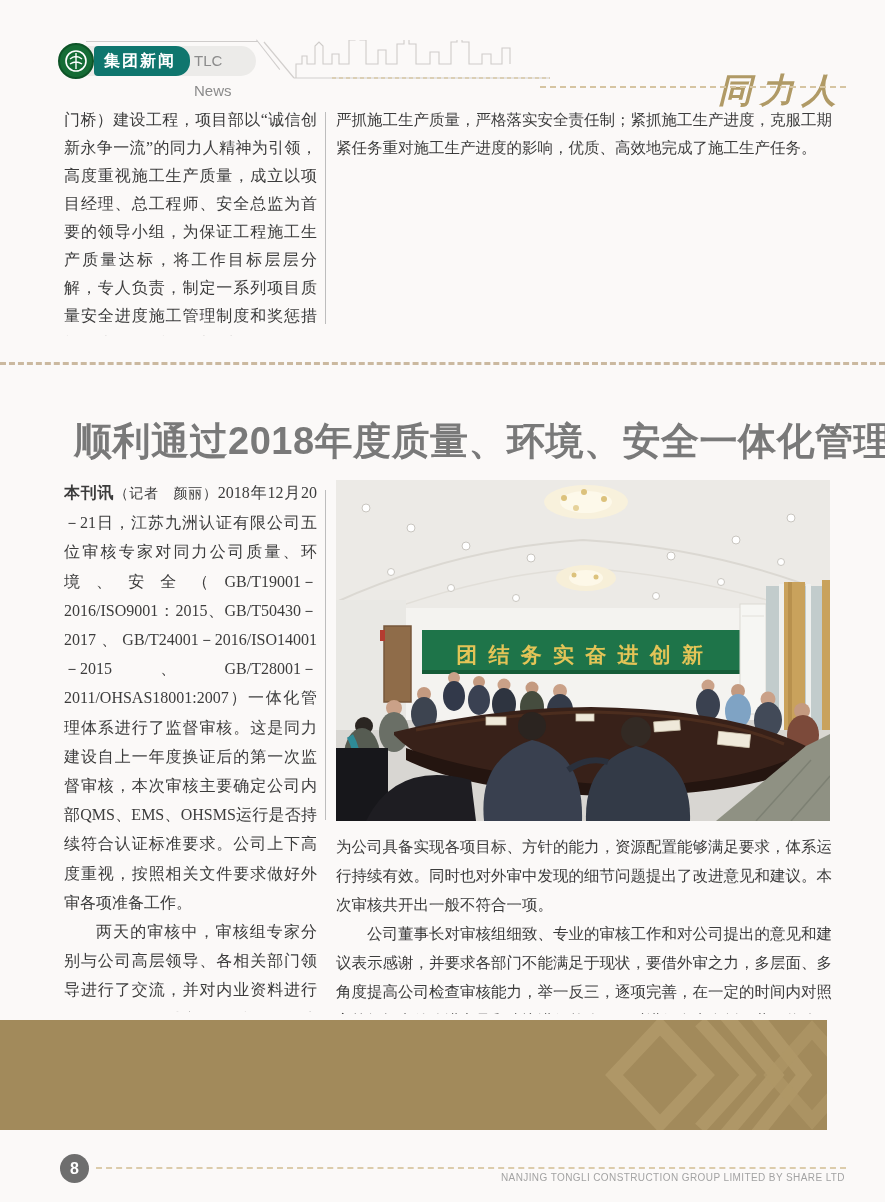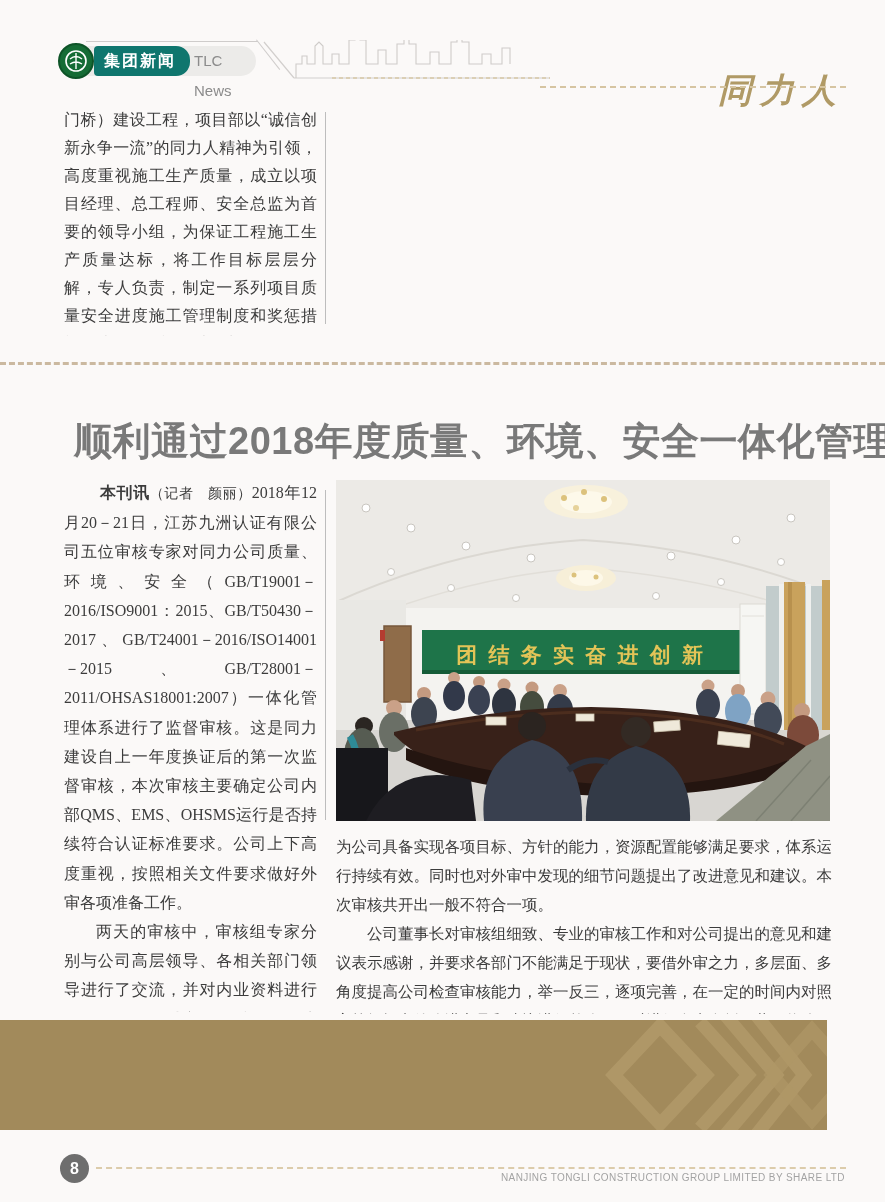--- a/index.html
+++ b/index.html
@@ -58,21 +58,21 @@
     position:absolute; left:74px; top:416px; width:760px;
     font-family:"Liberation Sans","DejaVu Sans",sans-serif;
     font-size:38px; font-weight:bold; color:#797979; letter-spacing:0.5px; white-space:nowrap;
   }
 
   .col-left-2{
     position:absolute; left:64px; top:478px; width:253px; height:534px;
     font-size:16px; line-height:29.2px; overflow:hidden;
   }
   .col-left-2 p + p { margin-top:0; }
-  .byline-bold{ font-weight:bold;margin-left:36px; }
+  .byline-bold{ font-weight:bold; }
   .byline-rest{ font-size:14px; }
   .col-div-2{ position:absolute; left:325px; top:490px; width:1px; height:330px; background:#bdbdbd; }
 
   .photo-wrap{
     position:absolute; left:336px; top:480px; width:494px; height:341px;
     background:#d8d6d2; overflow:hidden;
   }
   .bottom-block{
     position:absolute; left:336px; top:832px; width:496px; height:182px;
     font-size:15.5px; line-height:29px; overflow:hidden;
@@ -120,20 +120,21 @@
     <path d="M34 38 v-14 h6 v-8 h5 v8 h8 v-18 l4 -4 l4 4 v18 h9 v-10 h7 v10 h10 v-24 h6 v-6 h5 v6 h6 v24 h12 v-14 h8 v14 h11 v-20 h7 v-8 h5 v8 h7 v20 h14 v-12 h9 v12 h12 v-22 h6 v-5 h5 v5 h7 v22 h13 v-10 h9 v10 h11 v-16 h8 v16" stroke="#cfccc9" stroke-width="1.1" fill="none"></path>
     <path d="M70 38 h218" stroke="#d8c8a6" stroke-width="1.6" stroke-dasharray="4 3" fill="none"></path>
   </svg>
 
   <div class="masthead">同力人</div>
   <div class="masthead-line"></div>
 
   <div class="col-left-1 cjk">门桥）建设工程，项目部以“诚信创新永争一流”的同力人精神为引领，高度重视施工生产质量，成立以项目经理、总工程师、安全总监为首要的领导小组，为保证工程施工生产质量达标，将工作目标层层分解，专人负责，制定一系列项目质量安全进度施工管理制度和奖惩措施。此外，在施工过程中，项目</div>
   <div class="col-div-1"></div>
   <div class="col-right-1 cjk">
+    <p>严抓施工生产质量，严格落实安全责任制；紧抓施工生产进度，克服工期紧任务重对施工生产进度的影响，优质、高效地完成了施工生产任务。</p>
   </div>
 
   <div class="dotted-sep"></div>
 
   <div class="headline">顺利通过2018年度质量、环境、安全一体化管理体系认证</div>
 
   <div class="col-left-2 cjk">
     <p><span class="byline-bold">本刊讯</span><span class="byline-rest">（记者　颜丽）</span><span>2018年12月20－21日，江苏九洲认证有限公司五位审核专家对同力公司质量、环境、安全（GB/T19001－2016/ISO9001：2015、GB/T50430－2017、GB/T24001－2016/ISO14001－2015、GB/T28001－2011/OHSAS18001:2007）一体化管理体系进行了监督审核。这是同力建设自上一年度换证后的第一次监督审核，本次审核主要确定公司内部QMS、EMS、OHSMS运行是否持续符合认证标准要求。公司上下高度重视，按照相关文件要求做好外审各项准备工作。</span></p>
     <p class="indent">两天的审核中，审核组专家分别与公司高层领导、各相关部门领导进行了交流，并对内业资料进行了抽样检查。以安全、质量、环境为重点，对公司安全处、质量处、材料设备处、沥青施工分公司、项目部进行了重点检查，本次审核获得专家的一致认可，审核专家认</p>
   </div>

